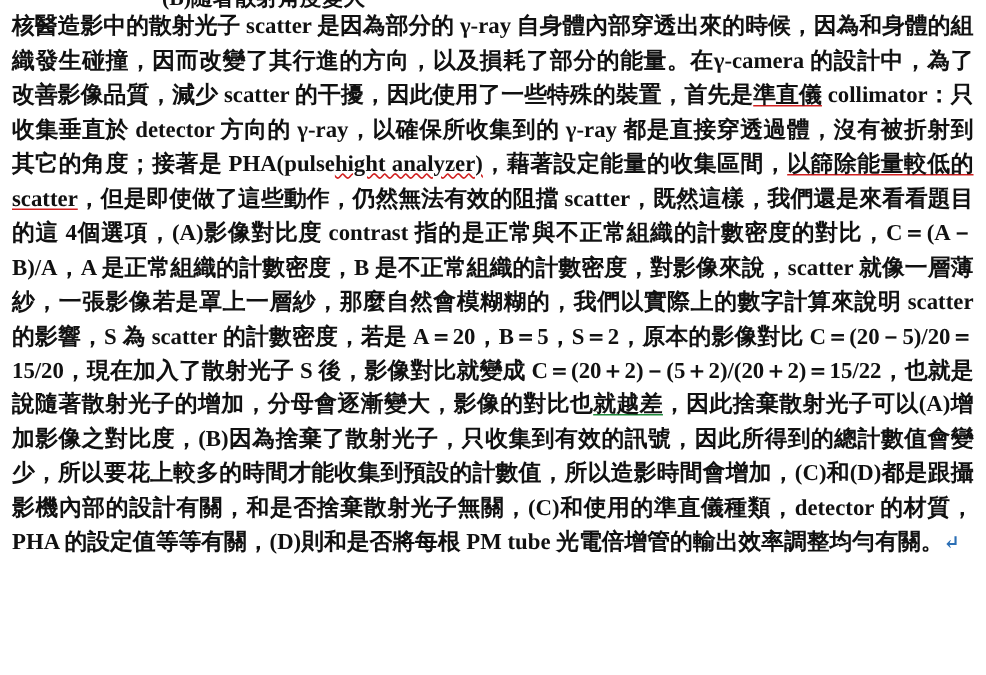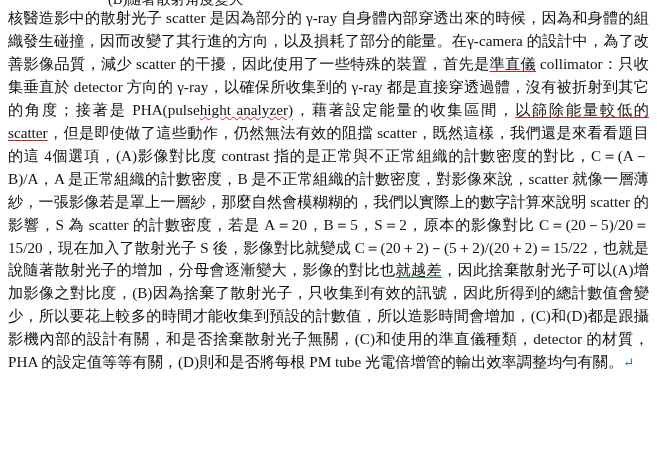--- a/index.html
+++ b/index.html
@@ -12,20 +12,21 @@
     height: 450px;
     overflow: hidden;
     font-family: "Liberation Serif", "DejaVu Serif", serif;
   }
   .page {
     position: relative;
     width: 657px;
     height: 450px;
     background: #ffffff;
     box-sizing: border-box;
+    font-weight: bold;
   }
   .top-fragment {
     position: absolute;
     top: 0px;
     left: 0px;
     width: 657px;
     height: 10px;
     overflow: hidden;
     color: #111111;
     font-size: 14.5px;

